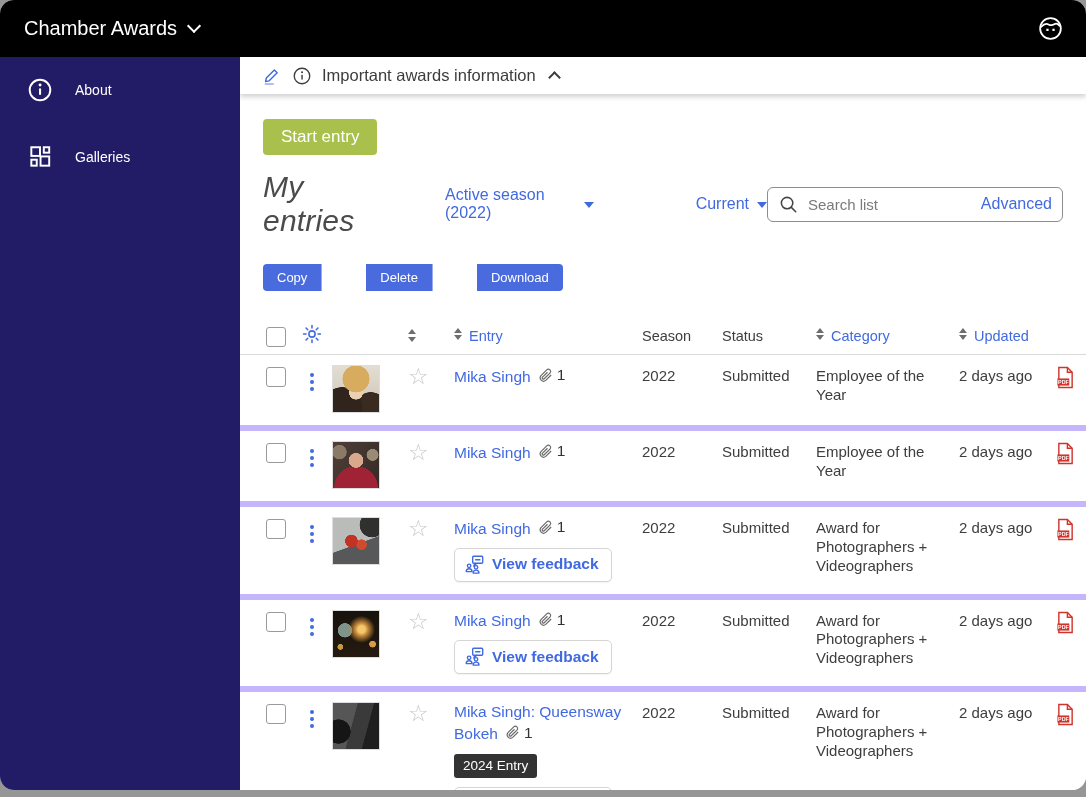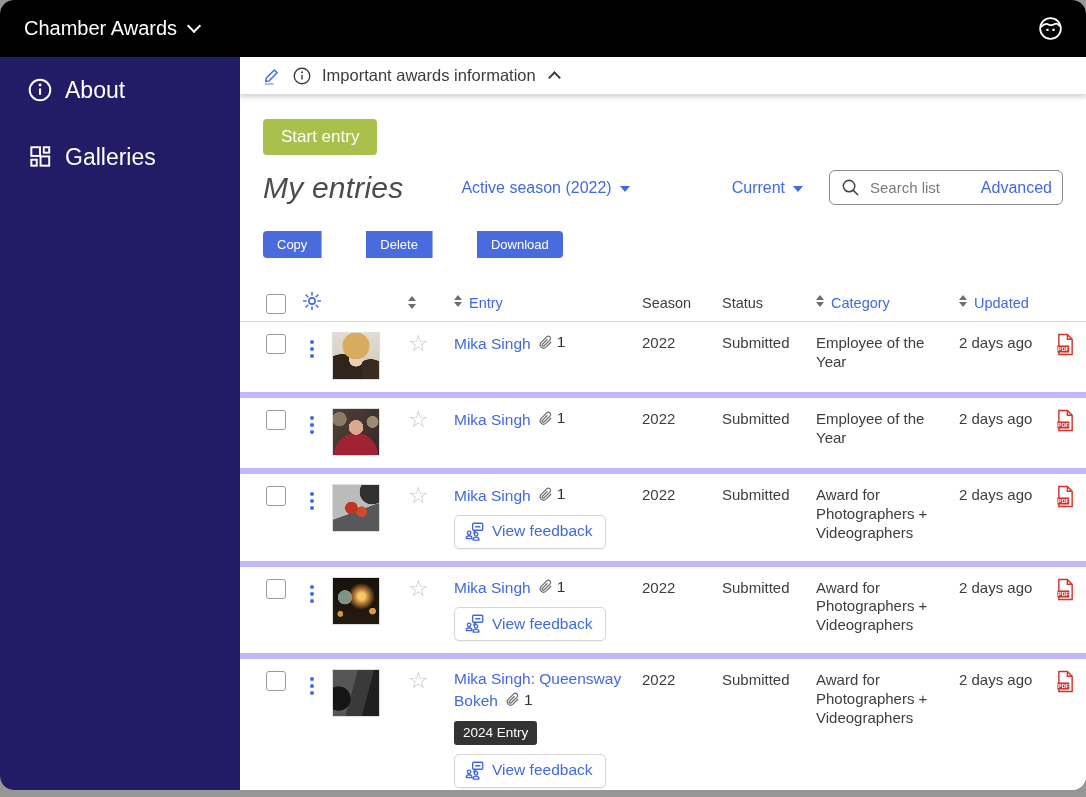--- a/index.html
+++ b/index.html
@@ -35,21 +35,21 @@
     color:#fff;
     display:flex;align-items:center;justify-content:space-between;
     padding:0 22px 0 24px;
   }
   .topbar-title{display:flex;align-items:center;gap:12px;font-size:20px;cursor:pointer;}
   .chev-down-white{width:10px;height:10px;border-right:2.2px solid #fff;border-bottom:2.2px solid #fff;transform:rotate(45deg);margin-top:-5px;}
   .account-btn{display:flex;align-items:center;cursor:pointer;}
   
   .app-body{flex:1;display:flex;min-height:0;}
   .sidebar{width:240px;flex:0 0 240px;background:var(--sidebar-bg);color:#fff;}
-  .side-item{height:68px;display:flex;align-items:center;gap:12px;padding-left:27px;font-size:23px;cursor:pointer;}
+  .side-item{height:68px;display:flex;align-items:center;gap:22px;padding-left:27px;font-size:14px;cursor:pointer;}
   .side-item:first-child{height:66px;}
   .side-item.active{background:var(--sidebar-active);}
   .side-icon{width:26px;height:26px;display:flex;align-items:center;justify-content:center;}
   main{flex:1;background:#fff;display:flex;flex-direction:column;min-width:0;overflow:hidden;}
   
   .banner{
     height:37px;flex:0 0 37px;
     display:flex;align-items:center;gap:10px;
     padding-left:22px;
     box-shadow:0 3px 5px rgba(0,0,0,.18);
@@ -66,21 +66,21 @@
     font-size:17px;padding:8px 18px;cursor:pointer;
     font-family:inherit;
   }
   .title-row{display:flex;align-items:center;margin:15px 23px 0 23px;}
   .page-title{font-size:30px;font-weight:400;color:#4b4b4b;margin:0;letter-spacing:.2px;font-style:italic;}
   .dropdown-link{display:inline-flex;align-items:center;gap:8px;color:var(--accent-blue);font-size:16px;cursor:pointer;}
   .dd-season{margin-left:58px;}
   .dd-current{margin-left:102px;}
   .tri-down{width:0;height:0;border-left:5px solid transparent;border-right:5px solid transparent;border-top:6px solid var(--accent-blue);margin-top:2px;}
   .searchbox{
-    margin-left:auto;width:234px;height:35px;
+    margin-left:auto;width:296px;height:35px;
     border:1px solid #8d8d8d;border-radius:6px;
     display:flex;align-items:center;gap:8px;padding:0 10px 0 11px;background:#fff;
   }
   .searchbox input{
     border:none;outline:none;flex:1;font-size:15px;color:#333;min-width:0;
     font-family:inherit;background:transparent;
   }
   .searchbox input::placeholder{color:#7a7a7a;}
   .advanced-link{font-size:16px;color:var(--accent-blue);cursor:pointer;white-space:nowrap;}
   .bulk-row{margin:26px 23px 0 23px;display:flex;}
@@ -151,21 +151,21 @@
   .attach{display:inline-flex;align-items:center;gap:4px;margin-left:7px;color:#333;white-space:nowrap;vertical-align:-1px;}
   .badge{
     display:inline-block;background:var(--badge-dark);color:#fff;
     font-size:13.5px;padding:3px 9px;border-radius:3px;margin-top:10px;
   }
   .feedback-btn{
     display:flex;align-items:center;gap:7px;margin-top:9px;
     background:#fff;border:1px solid #d5d5d5;border-radius:5px;
     padding:5px 12px 6px 9px;cursor:pointer;
     color:var(--accent-blue);font-size:15.5px;font-family:inherit;
-    box-shadow:0 1px 1px rgba(0,0,0,.05);width:max-content;
+    box-shadow:0 1px 1px rgba(0,0,0,.05);width:max-content;font-weight:bold;
   }
   .cell-text{font-size:15px;line-height:1.25;padding-top:2px;}
   .cat-cell{padding-right:16px;}
   .pdf-cell{padding-left:9px;padding-top:1px;cursor:pointer;}
 </style>
 </head>
 <body>
 
 <div class="window">
 

